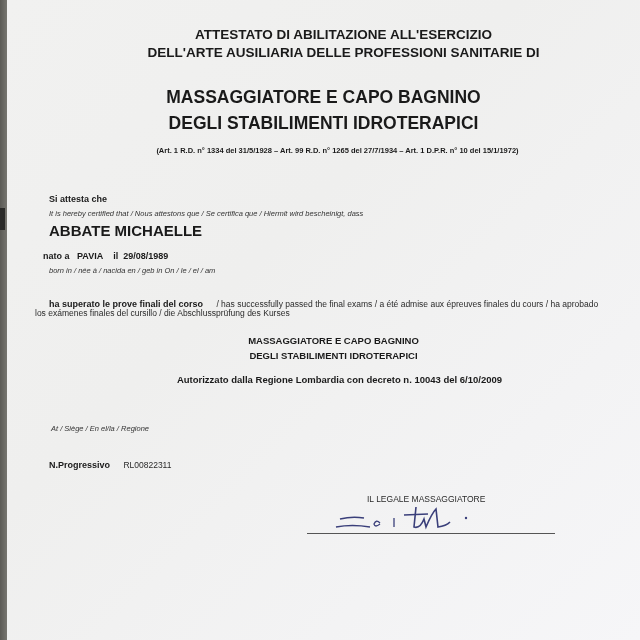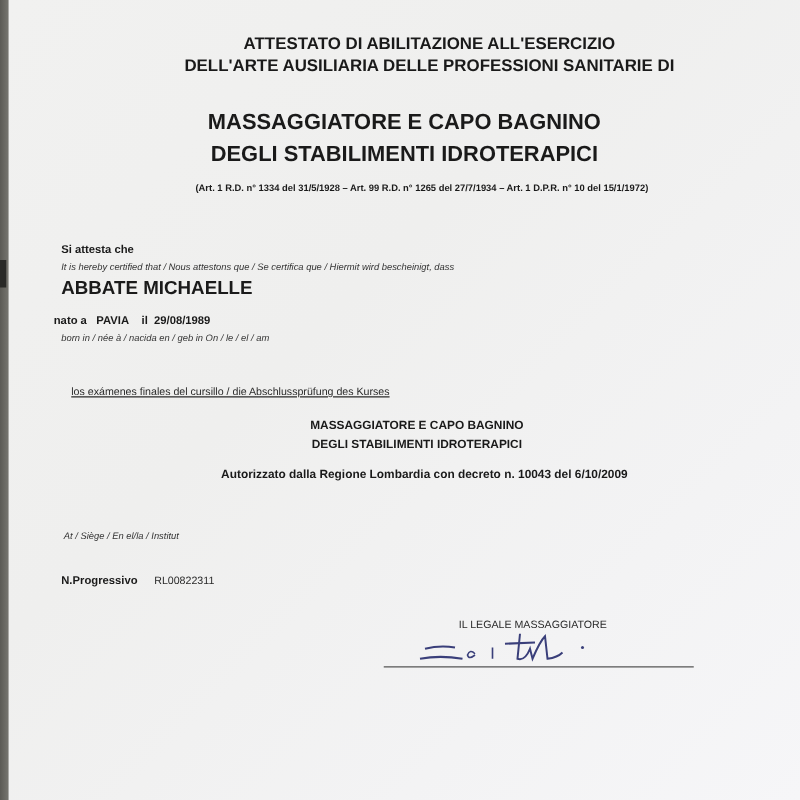--- a/index.html
+++ b/index.html
@@ -60,30 +60,34 @@
   <div class="abs name" style="left:42px; top:222px;">ABBATE MICHAELLE</div>
 
   <div class="abs lbl-b" style="left:36px; top:251px;">
     <span>nato a</span>&nbsp;&nbsp;
     <span>PAVIA</span>&nbsp;&nbsp;&nbsp;
     <span>il</span>&nbsp;
     <span>29/08/1989</span>
   </div>
   <div class="abs it" style="left:42px; top:266px;">born in / née à / nacida en / geb in On / le / el / am</div>
 
-  <div class="abs norm" style="left:50px; top:308px;text-decoration:underline;">los exámenes finales del cursillo / die Abschlussprüfung des Kurses</div>
+  <div class="abs" style="left:42px; top:293px;">
+    <span class="lbl-b">ha superato le prove finali del corso</span>&nbsp;&nbsp;
+    <span class="norm">/ has successfully passed the final exams / a été admise aux épreuves finales du cours / ha aprobado</span>
+  </div>
+  <div class="abs norm" style="left:28px; top:308px;">los exámenes finales del cursillo / die Abschlussprüfung des Kurses</div>
 
   <div class="center course">
     <div>MASSAGGIATORE E CAPO BAGNINO</div>
     <div>DEGLI STABILIMENTI IDROTERAPICI</div>
   </div>
 
   <div class="center auth">Autorizzato dalla Regione Lombardia con decreto n. 10043 del 6/10/2009</div>
 
-  <div class="abs it" style="left:44px; top:424px;">At / Siège / En el/la / Institut</div>
+  <div class="abs it" style="left:44px; top:424px;">At / Siège / En el/la / Regione</div>
 
   <div class="abs" style="left:42px; top:454px;">
     <span class="lbl-b">N.Progressivo</span>&nbsp;&nbsp;
     <span class="norm">RL00822311</span>
   </div>
 
   <div class="abs norm" style="left:360px; top:494px;">IL LEGALE MASSAGGIATORE</div>
 
   <svg class="abs" style="left:325px; top:505px;" width="150" height="30" viewBox="0 0 150 30">
     <path d="M8 14 Q20 11 32 13" stroke="#3a3f7a" stroke-width="1.6" fill="none"></path>

